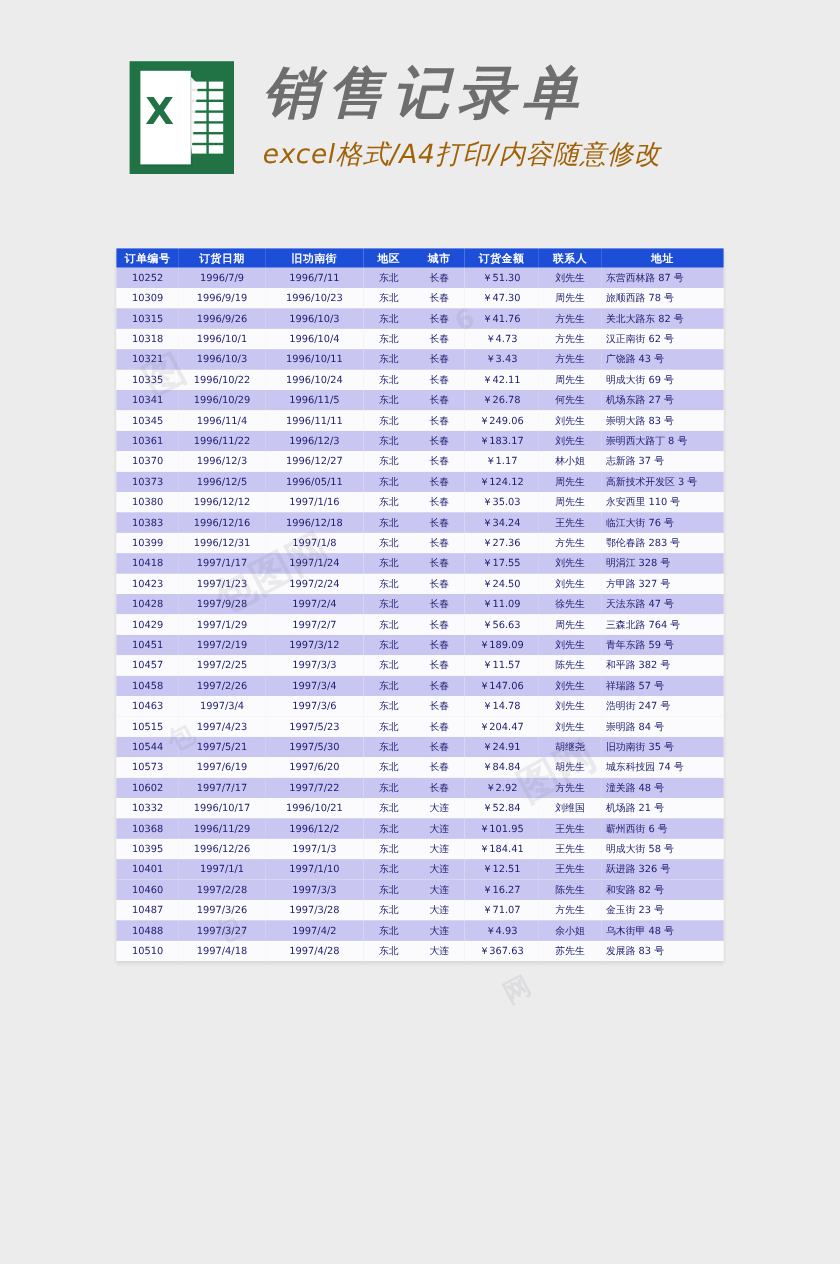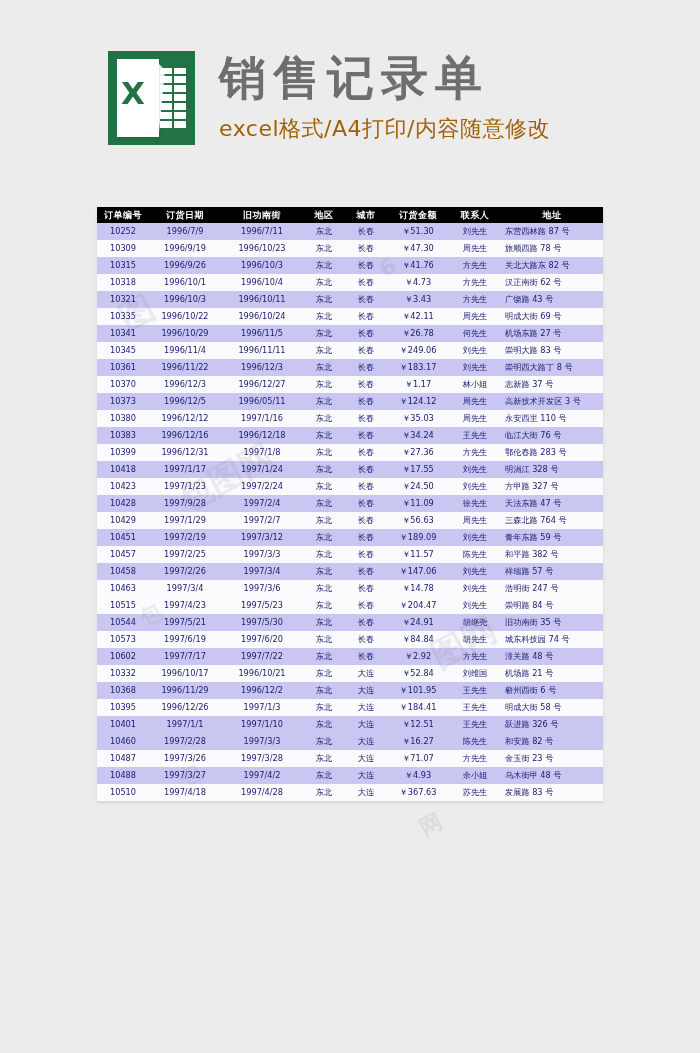--- a/index.html
+++ b/index.html
@@ -81,20 +81,21 @@
     gap: 2px;
   }
   .excel-logo .grid i {
     display: block;
     background: #ffffff;
   }
 
   .title-block {
     display: flex;
     flex-direction: column;
+    font-style: italic;
   }
   .main-title {
     font-size: 47px;
     font-weight: bold;
     color: #6e6e6e;
     letter-spacing: 7px;
     line-height: 1.15;
     font-family: "DejaVu Sans", "Liberation Sans", sans-serif;
   }
   .sub-title {
@@ -114,21 +115,21 @@
   }
   table.records {
     border-collapse: collapse;
     width: 506px;
     table-layout: fixed;
     font-size: 8.2px;
     color: #1a1a6e;
     box-shadow: 0 2px 3px rgba(0,0,0,0.10);
   }
   table.records thead th {
-    background: #000000;
+    background: #1d4ed8;
     color: #ffffff;
     font-weight: bold;
     font-size: 9px;
     height: 16px;
     padding: 0 3px;
     text-align: center;
     letter-spacing: 0.5px;
     border: none;
   }
   table.records tbody td {

